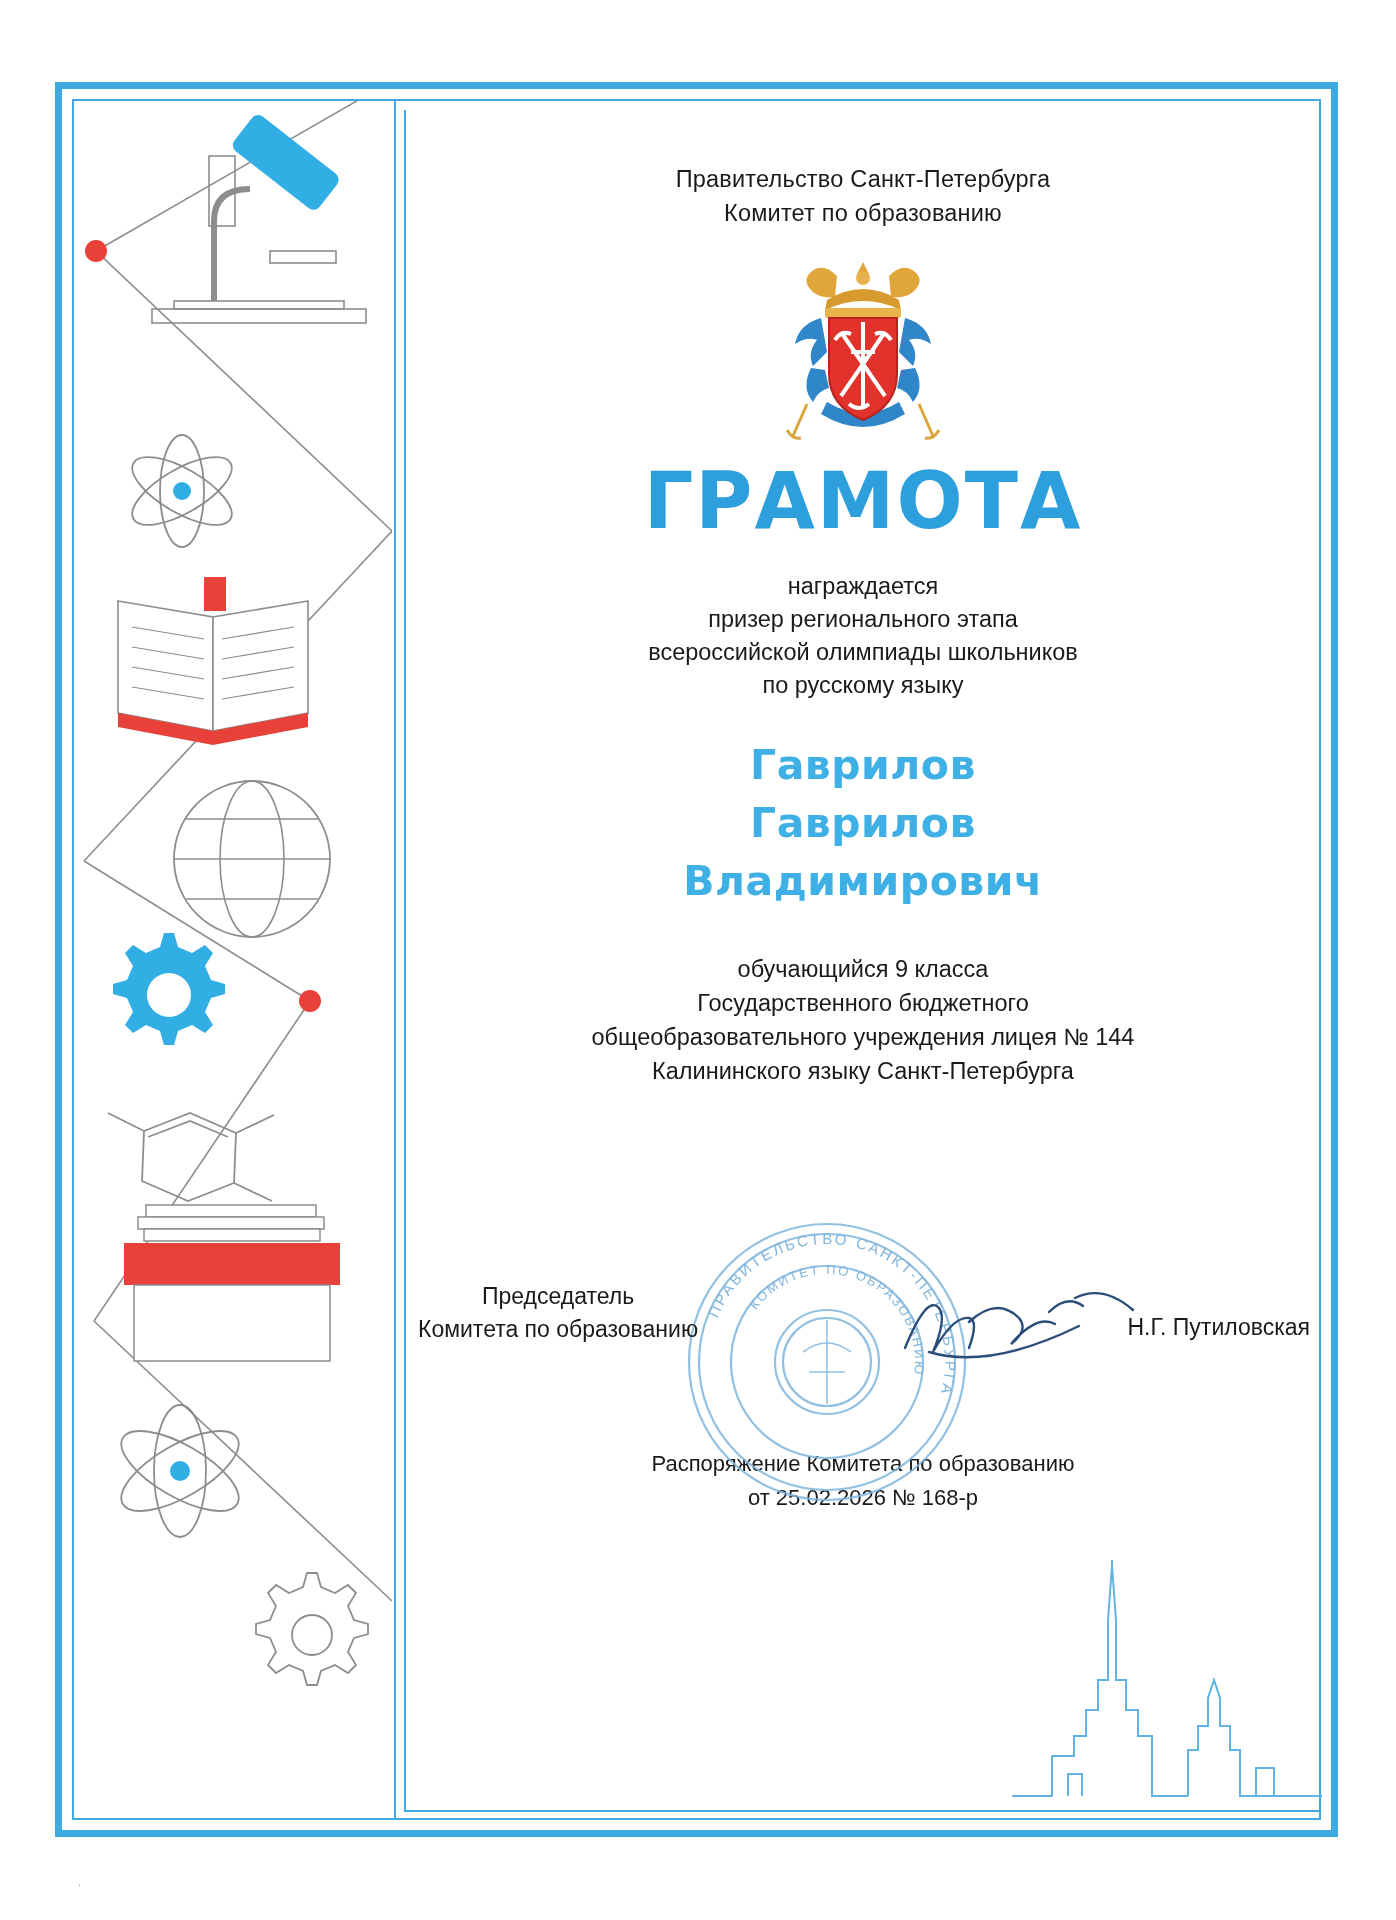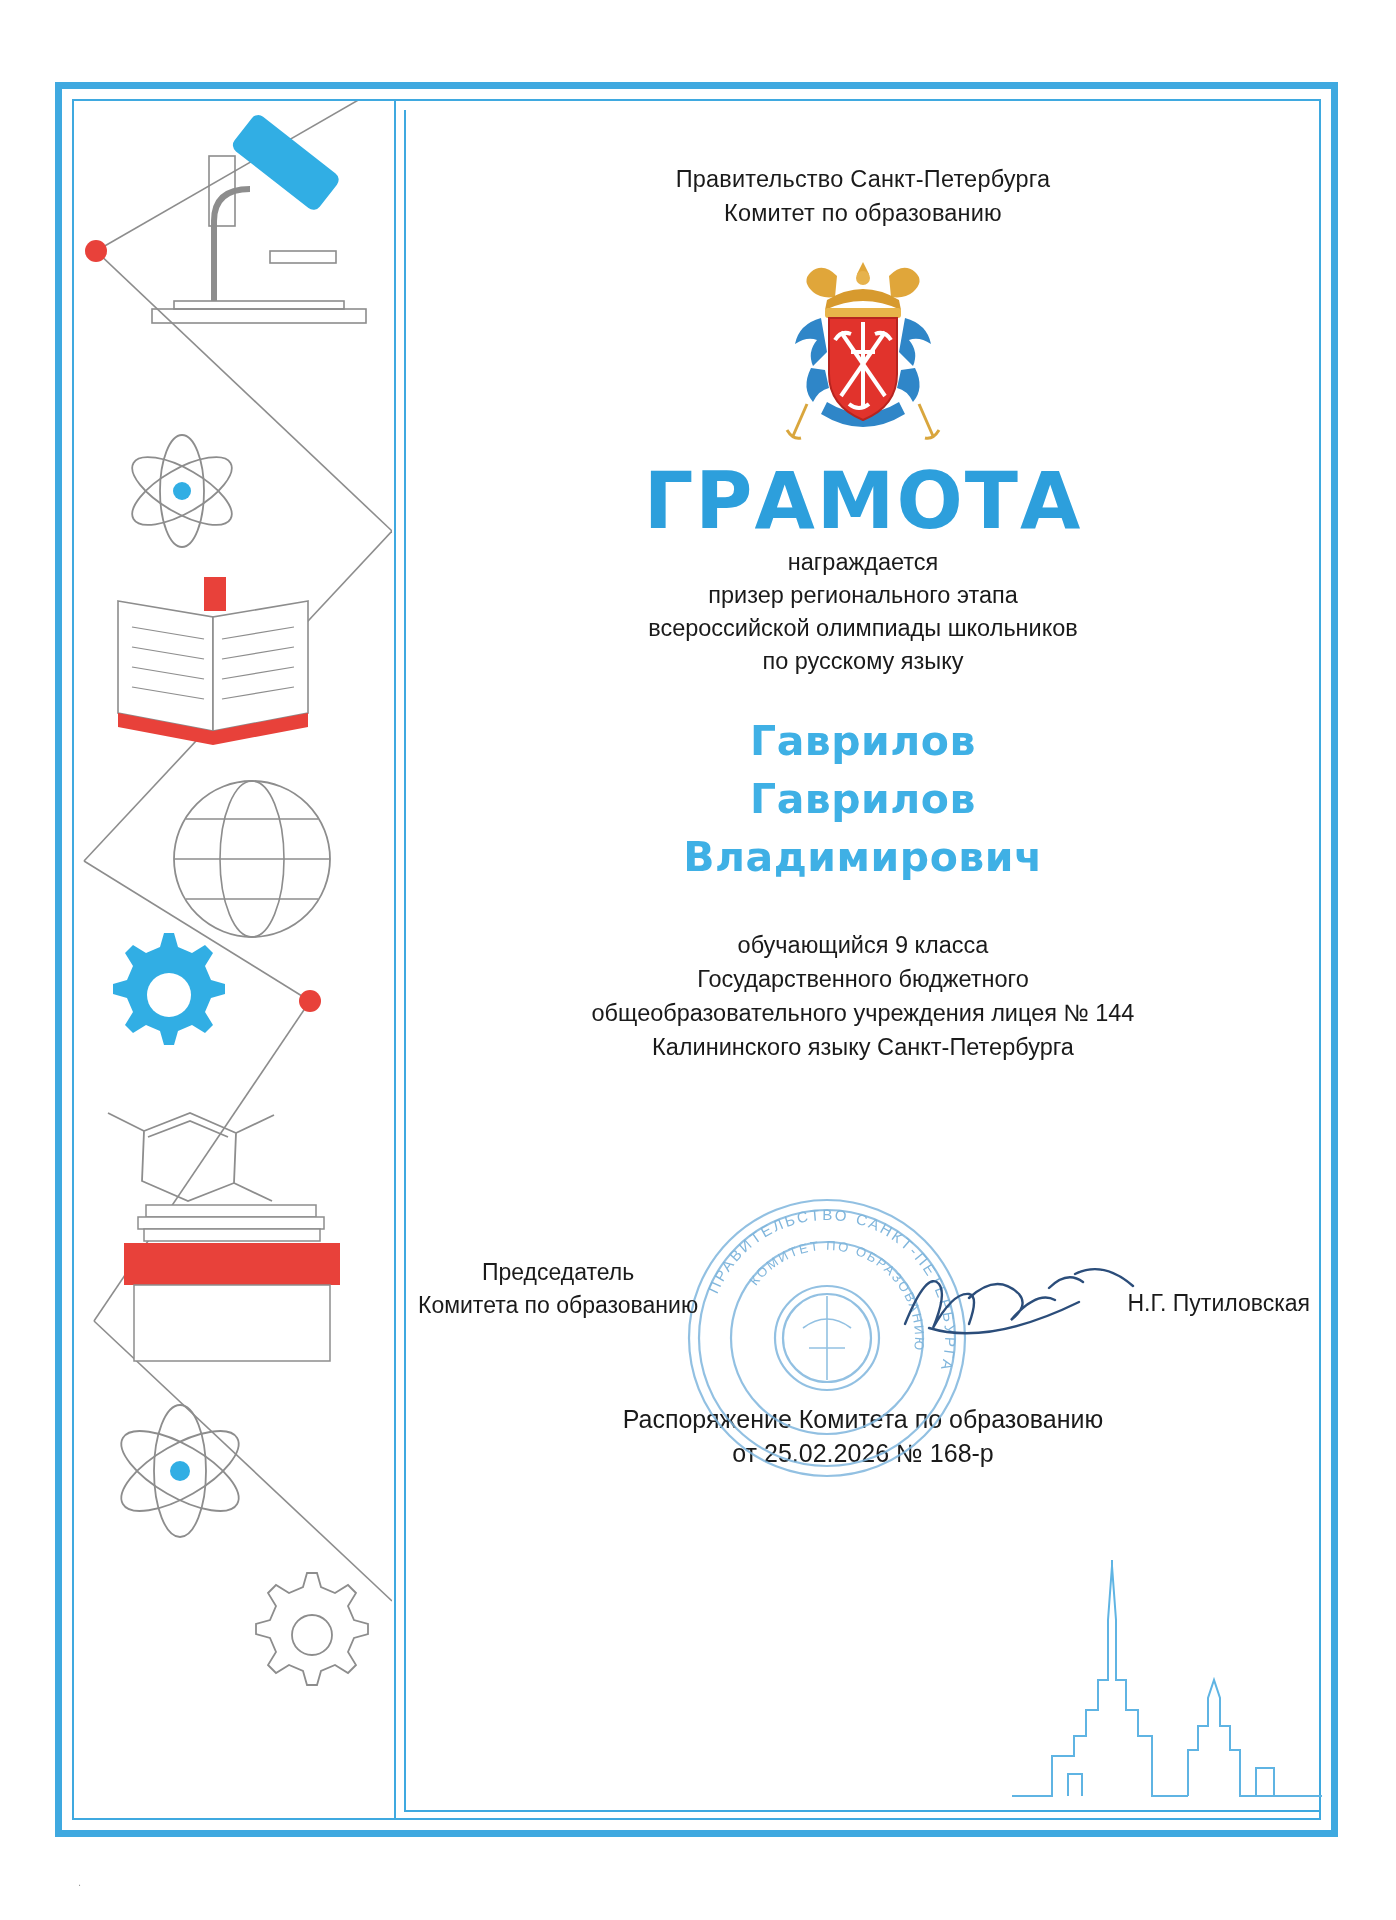--- a/index.html
+++ b/index.html
@@ -101,20 +101,21 @@
 
   .title {
     font-size: 78px;
     font-weight: bold;
     letter-spacing: 2px;
     color: #2d9fdc;
     font-family: "DejaVu Sans", sans-serif;
   }
 
   .awarded {
+    margin-top: 24px;
     font-size: 23.5px;
     line-height: 33px;
     color: #1a1a1a;
   }
 
   .recipient {
     margin-top: 34px;
     color: #3fb0e5;
     font-weight: bold;
     font-size: 41px;
@@ -161,22 +162,22 @@
   }
   .signature-glyph {
     position: absolute;
     left: 54%;
     top: 26px;
     width: 240px;
     height: 90px;
   }
 
   .order {
-    margin-top: 50px;
-    font-size: 25px;
+    margin-top: 71px;
+    font-size: 22px;
     line-height: 34px;
   }
 
   
   .skyline {
     position: absolute;
     right: 74px;
     bottom: 110px;
     width: 310px;
     height: 250px;

